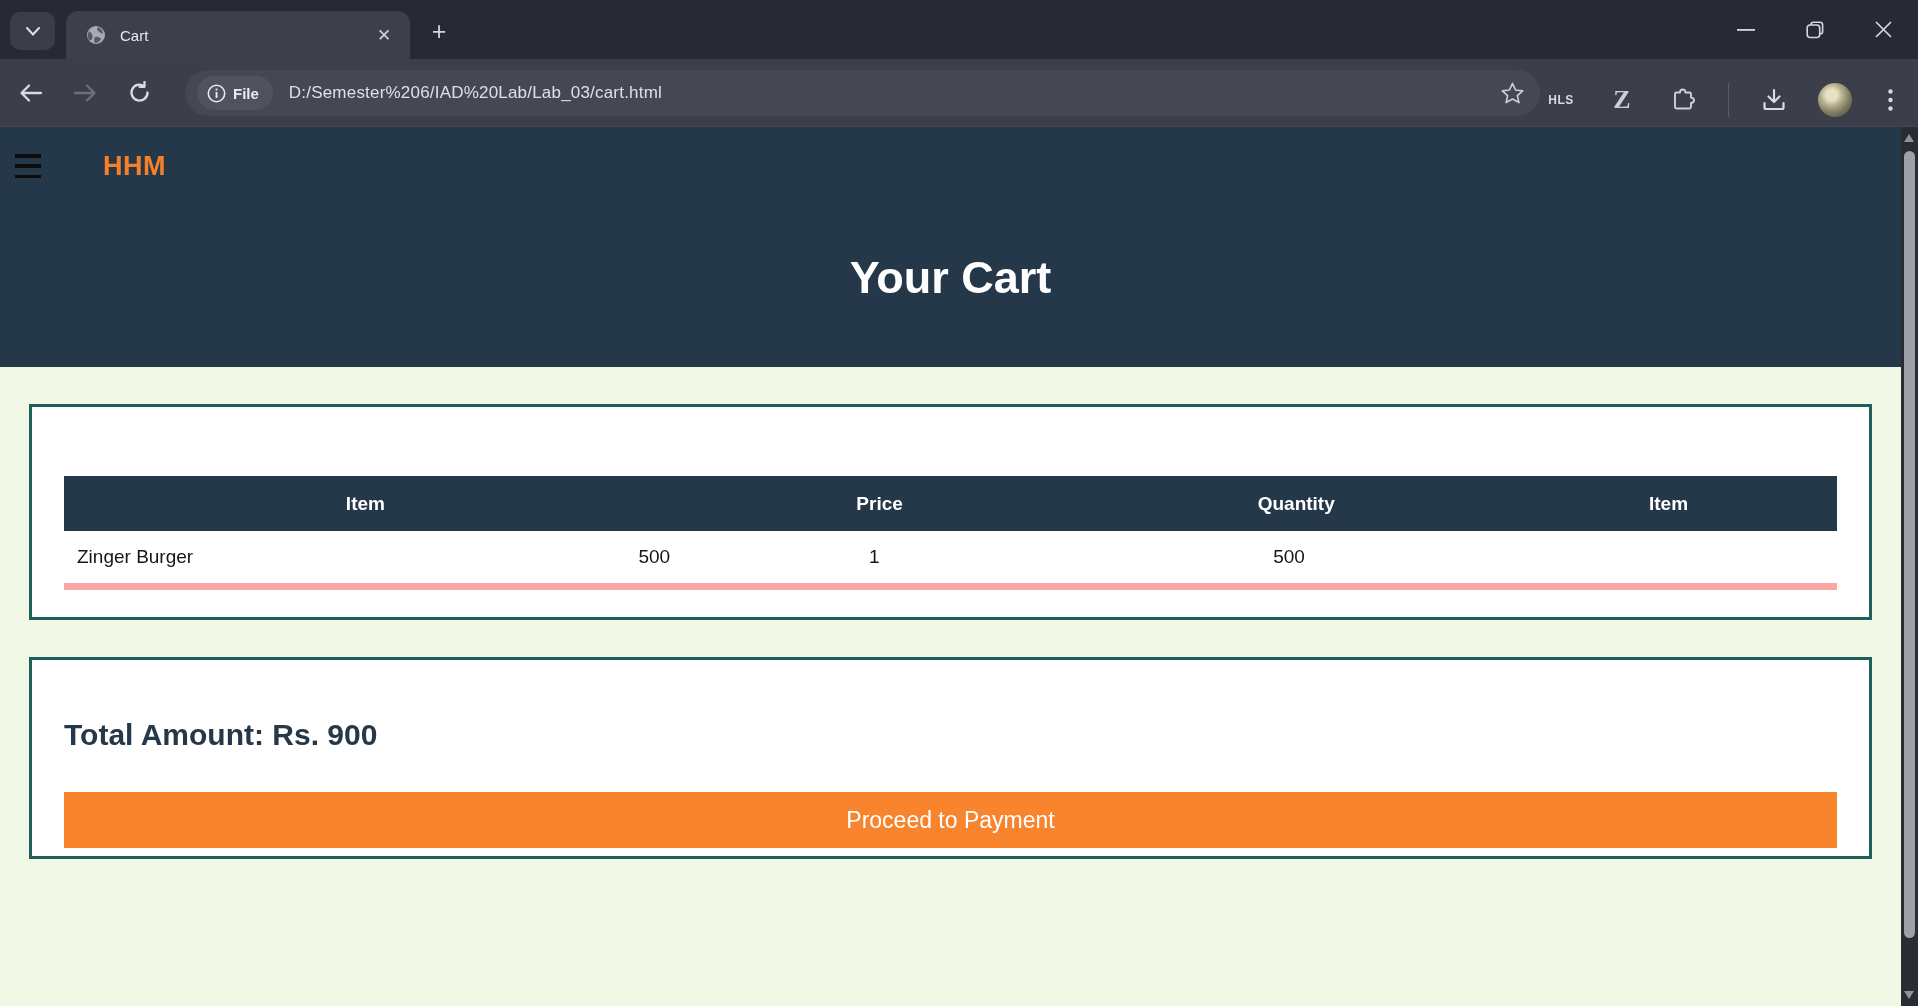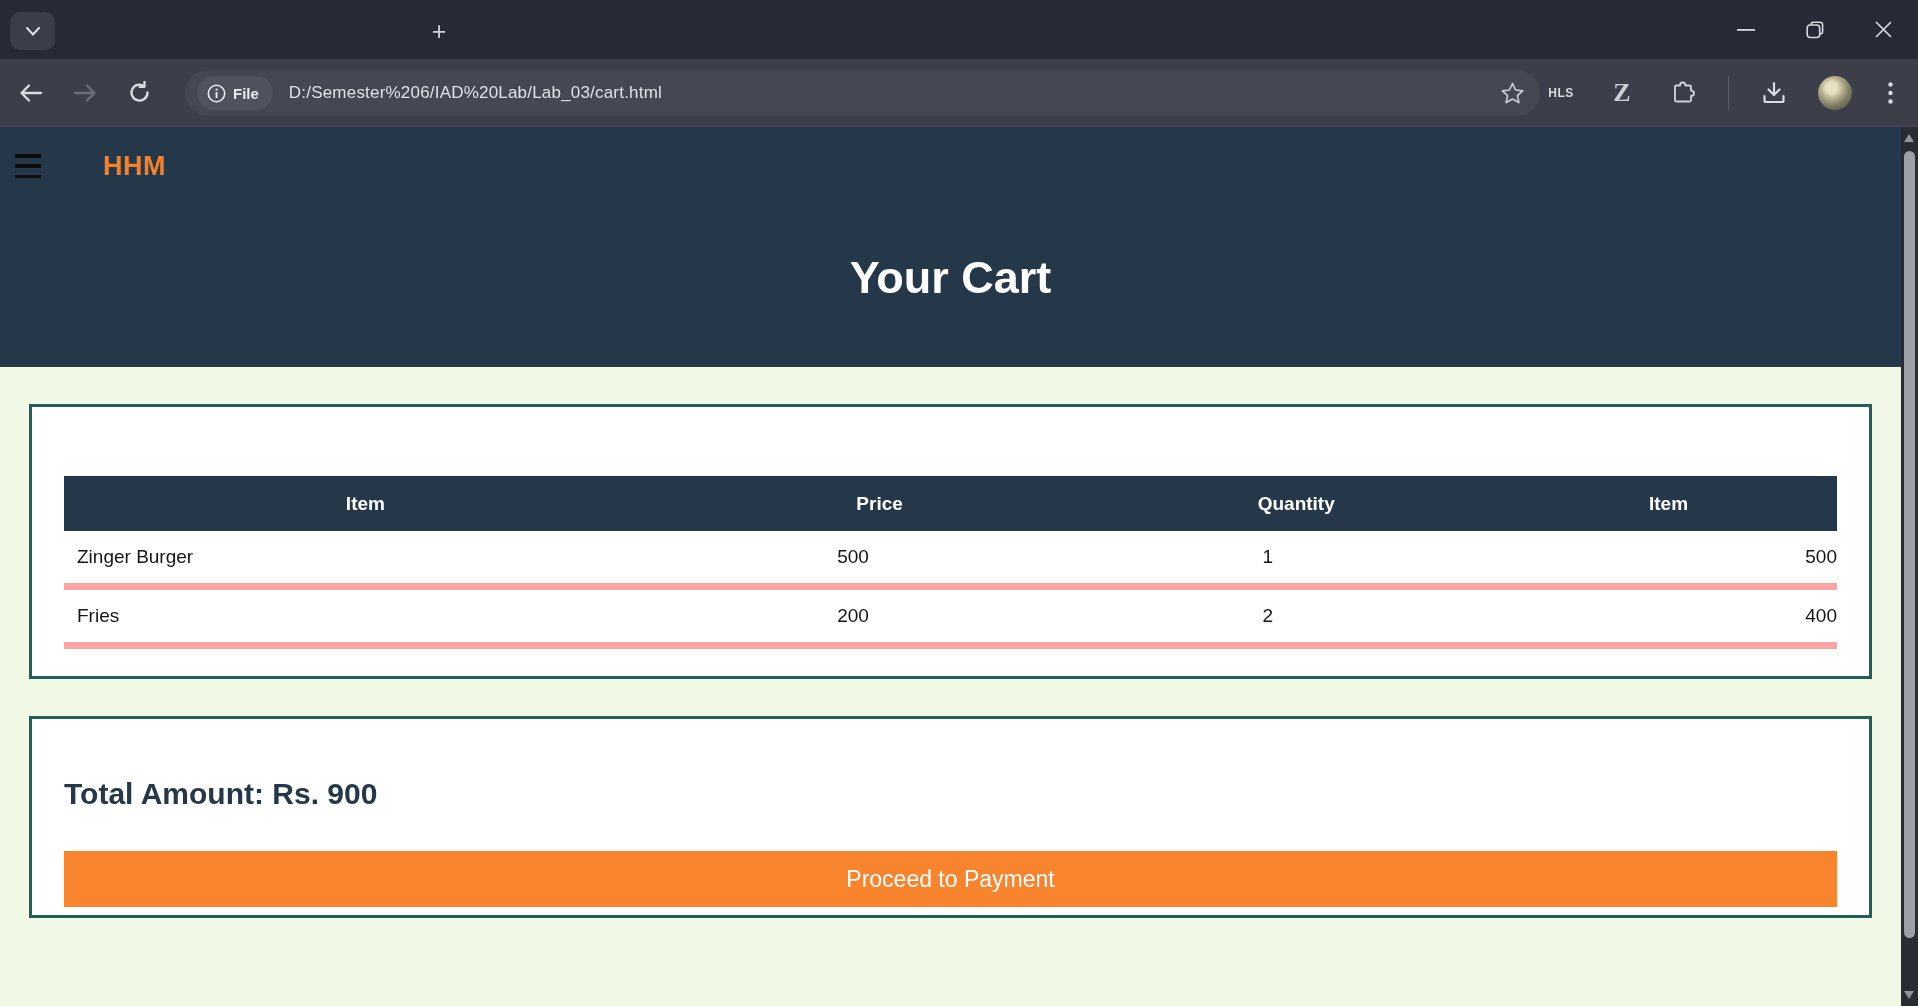--- a/index.html
+++ b/index.html
@@ -18,21 +18,21 @@
   .win-controls { position:absolute; right:0; top:0; height:59px; display:flex; align-items:center; }
   .win-btn { width:69px; height:59px; display:flex; align-items:center; justify-content:center; color:#d5d8de; }
 
   .toolbar { position:relative; height:68px; background:#3c3e49; display:flex; align-items:center; border-bottom:1px solid #4e4354; }
   .nav-btn { width:44px; height:44px; display:flex; align-items:center; justify-content:center; }
   .nav-btn.back { margin-left:9px; }
   .urlbar { position:absolute; left:185px; top:11px; width:1355px; height:46px; background:#454753; border-radius:23px; display:flex; align-items:center; padding:0 12px; }
   .file-chip { display:flex; align-items:center; gap:7px; background:#50525e; border-radius:17px; height:34px; padding:0 14px 0 10px; color:#e9ebf1; font-size:15px; font-weight:bold; }
   .url-text { color:#dde0e6; font-size:17px; margin-left:16px; letter-spacing:0.2px; flex:1; white-space:nowrap; overflow:hidden; }
   .star-btn { margin-right:4px; }
-  .ext-area { position:absolute; right:14px; top:0; height:68px; display:flex; align-items:center; gap:21px; }
+  .ext-area { position:absolute; right:14px; top:7px; height:68px; display:flex; align-items:center; gap:21px; }
   .ext-btn { width:40px; height:40px; display:flex; align-items:center; justify-content:center; }
   .hls-label { color:#d8dade; font-size:12px; font-weight:bold; letter-spacing:0.5px; }
   .z-label { color:#cbced5; font-size:26px; font-weight:bold; font-family:"Liberation Serif", serif; }
   .vsep { width:1px; height:34px; background:#5a5c66; margin:0 4px; }
   .avatar { width:34px; height:34px; border-radius:50%; background:radial-gradient(circle at 40% 35%, #e8e2c4 0 18%, #b9b292 35%, #7d7c60 60%, #43433a 100%); }
 
   
   .page { position:absolute; left:0; top:127px; width:1901px; height:879px; background:var(--pagebg,#f1f8e5); overflow:hidden; }
   .site-header { position:relative; height:240px; background:var(--navy,#253849); }
   .hamburger { position:absolute; left:15px; top:27px; width:26px; height:24px; display:flex; flex-direction:column; justify-content:space-between; }
@@ -40,21 +40,21 @@
   .brand { position:absolute; left:75px; top:24px; color:var(--orange,#f5802b); font-size:27px; font-weight:bold; letter-spacing:0.5px;margin-left:28px; }
   .page-title { position:absolute; left:0; right:0; top:125px; text-align:center; color:#ffffff; font-size:45px; font-weight:bold; }
 
   .card { margin:37px 29px 0 29px; background:#ffffff; border:3px solid var(--teal,#20605c); padding:32px 32px 27px 32px; }
   .card h2 { margin-top:26px; color:var(--navy,#253849); font-size:30px; font-weight:bold; }
 
   .cart-table { margin-top:37px; }
   .thead { display:grid; grid-template-columns:34% 24% 23% 19%; background:var(--navy,#253849); height:55px; align-items:center; }
   .thead .th { color:#ffffff; font-size:19px; font-weight:bold; text-align:center; }
   .tr { display:grid; grid-template-columns:32.4% 13% 22.8% 31.8%; height:59px; align-items:center; border-bottom:7px solid #fca5a5; }
-  .tr .td { font-size:19px; color:#161616; text-align:right; }
+  .tr .td { font-size:19px; color:#161616; text-align:left; }
   .tr .td.left { text-align:left; padding-left:13px; }
 
   .summary-card { padding-bottom:8px; }
   .pay-btn { margin-top:40px; width:100%; height:56px; background:var(--orange,#f8842e); border:none; color:#ffffff; font-size:23px; font-family:"Liberation Sans", sans-serif; display:block; cursor:pointer; }
 
   
   .scrollbar { position:absolute; right:0; top:127px; width:17px; height:879px; background:#2a2c33; }
   .sb-thumb { position:absolute; left:3px; top:24px; width:11px; height:787px; border-radius:6px; background:#9da0a6; }
   .sb-arrow { position:absolute; left:3px; width:0; height:0; border-left:5.5px solid transparent; border-right:5.5px solid transparent; }
   .sb-arrow.up { top:7px; border-bottom:8px solid #8f9298; }
@@ -65,20 +65,30 @@
 </head>
 <body>
 
 <div class="screen">
 
   <div class="tabstrip">
     <div class="tab-search-btn">
       <svg width="14" height="9" viewBox="0 0 14 9">
           <path d="M1 1 L7 7.5 L13 1" stroke="#dfe1e7" stroke-width="2" fill="none" stroke-linecap="round"></path>
         </svg>
+    </div>
+    <div class="tab">
+      <svg class="tab-favicon" viewBox="0 0 20 20">
+        <circle cx="10" cy="10" r="9" fill="#a7abb3"></circle>
+        <path d="M3 6 Q8 9 6 14 Q4 17 2 13 Q1 9 3 6 Z" fill="#3d3f4b" opacity="0.75"></path>
+        <path d="M12 2 Q17 4 17 9 Q14 8 12 6 Q10 4 12 2 Z" fill="#3d3f4b" opacity="0.75"></path>
+        <path d="M9 12 Q13 11 15 14 Q13 18 9 18 Q7 15 9 12 Z" fill="#3d3f4b" opacity="0.75"></path>
+      </svg>
+      <span class="tab-title">Cart</span>
+      <span class="tab-close">✕</span>
     </div>
     <div class="new-tab-btn">+</div>
     <div class="win-controls">
       <div class="win-btn">
         <svg width="18" height="2" viewBox="0 0 18 2">
             <rect width="18" height="1.8" fill="#d5d8de"></rect>
           </svg>
       </div>
       <div class="win-btn">
         <svg width="18" height="18" viewBox="0 0 18 18" fill="none">
@@ -180,26 +190,20 @@
             <div class="th">Quantity</div>
             <div class="th">Item</div>
           </div>
         <div>
             <div class="tr">
               <div class="td left">Zinger Burger</div>
               <div class="td">500</div>
               <div class="td">1</div>
               <div class="td">500</div>
             </div>
-            <div class="tr">
-              <div class="td left">Fries</div>
-              <div class="td">200</div>
-              <div class="td">2</div>
-              <div class="td">400</div>
-            </div>
           </div>
       </div>
     </div>
 
     <div class="card summary-card">
       <h2>Total Amount: Rs. 900</h2>
       <button class="pay-btn" style="background: rgb(248, 132, 46);">Proceed to Payment</button>
     </div>
   </div>
 

